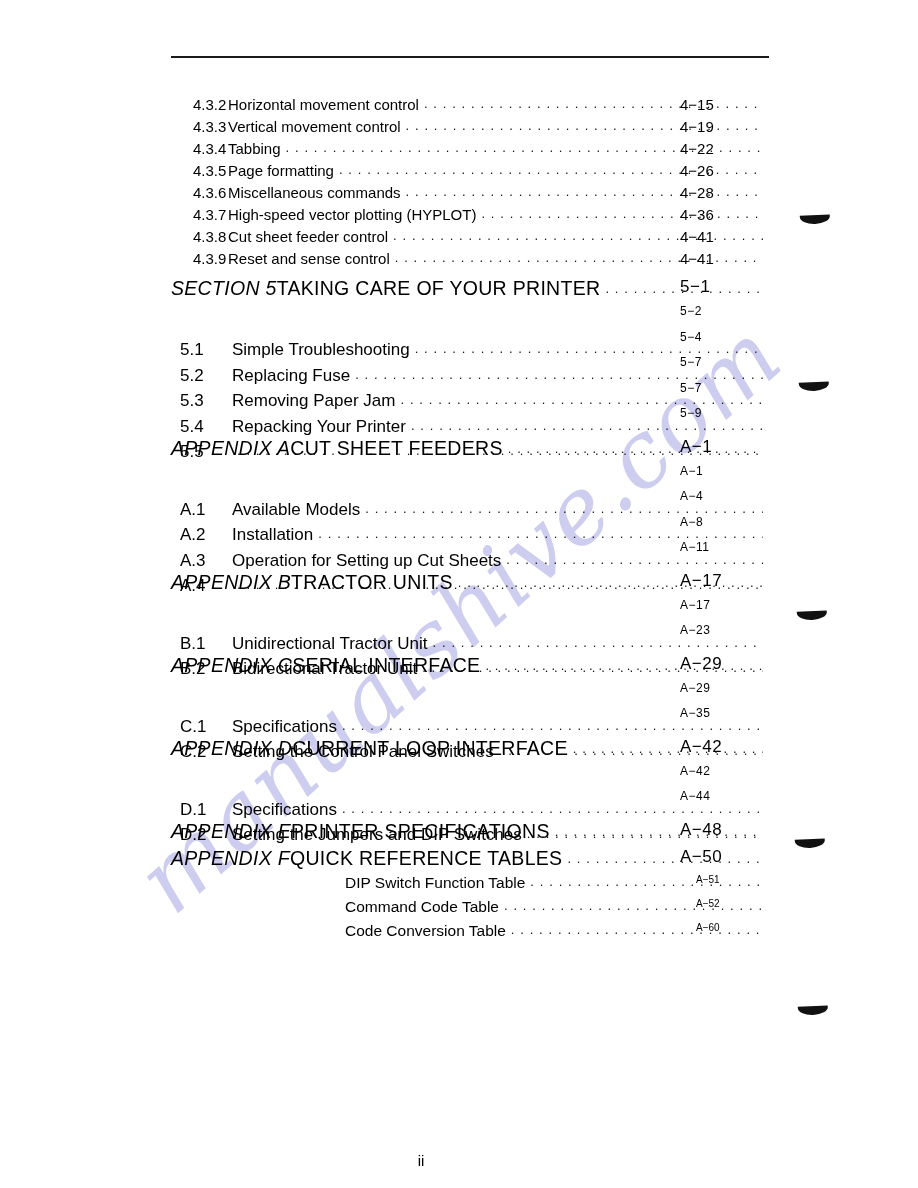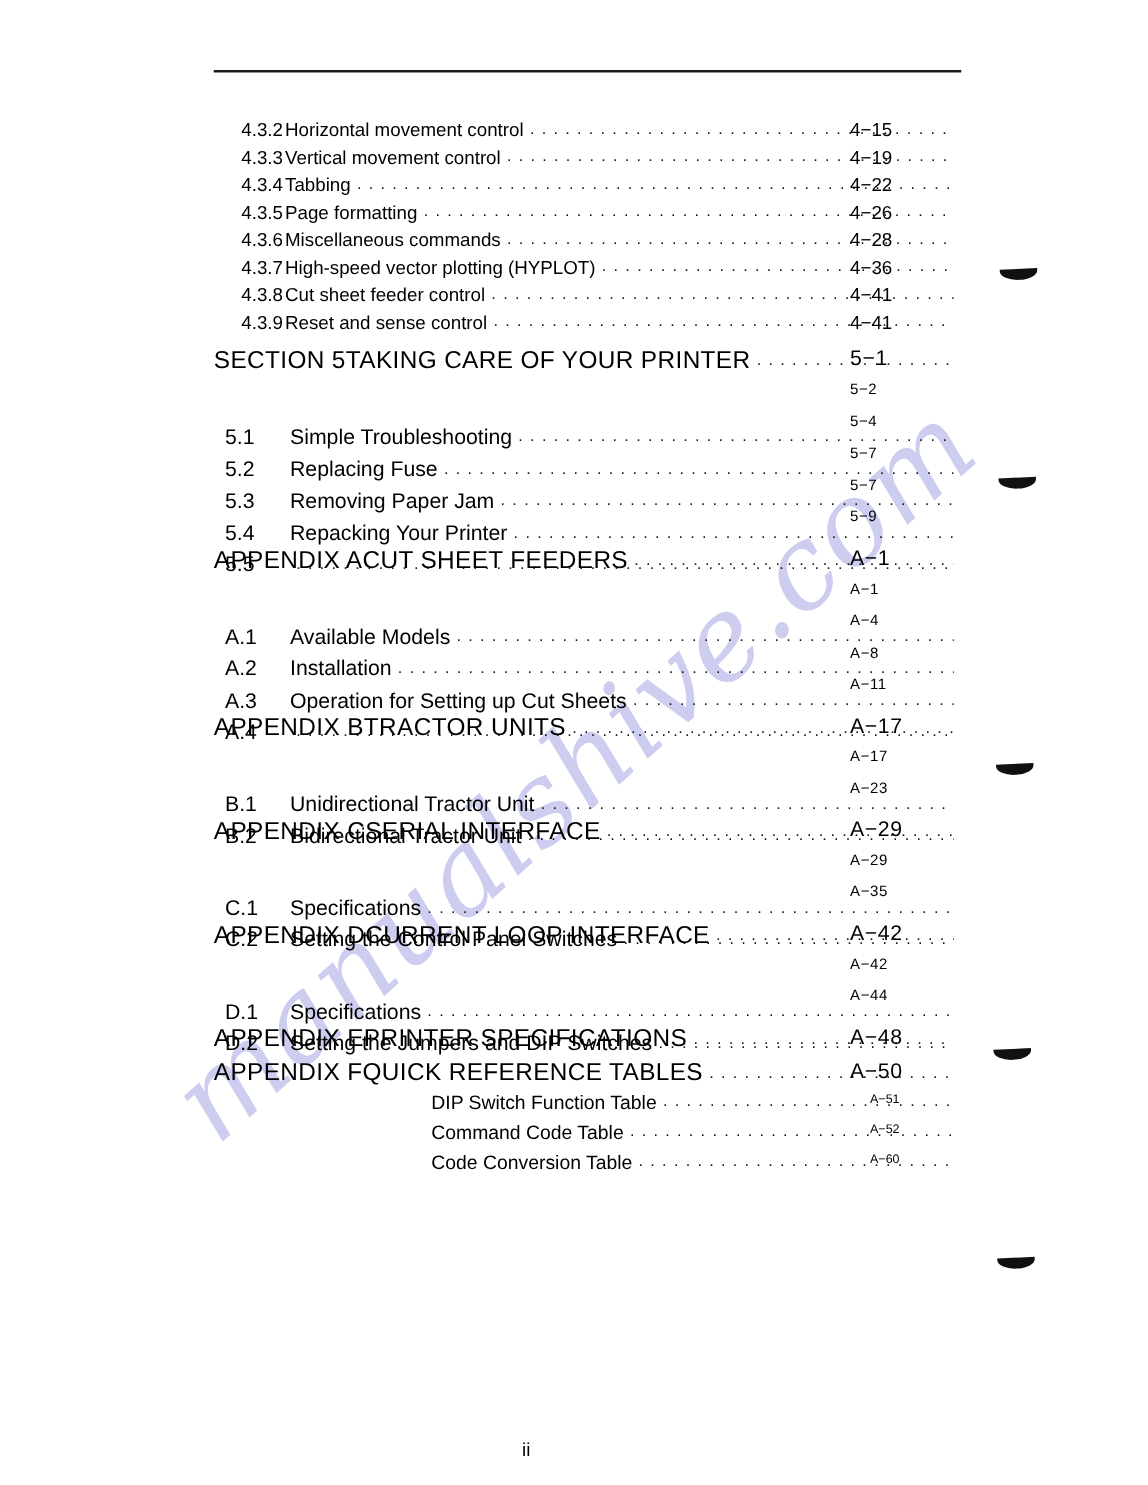--- a/index.html
+++ b/index.html
@@ -105,21 +105,21 @@
   }
   .lvl3 .num { width: 57px; padding-left: 22px; box-sizing: border-box; }
   .lvl3 .pg { font-size: 15px; }
 
   
   .lvl1 {
     height: 27px;
     font-size: 19.5px;
     letter-spacing: 0.3px;
   }
-  .lvl1 .num { padding-right: 0; }
+  .lvl1 .num { padding-right: 0; font-style: italic; }
   .lvl1 .pg { font-size: 17px; letter-spacing: 0.5px; }
 
   
   .lvl2 {
     height: 25.5px;
     font-size: 17px;
   }
   .lvl2 .num { width: 61px; padding-left: 9px; box-sizing: border-box; margin-top: 36px; }
   .lvl2 .pg { font-size: 12px; letter-spacing: 0.5px; }
 

